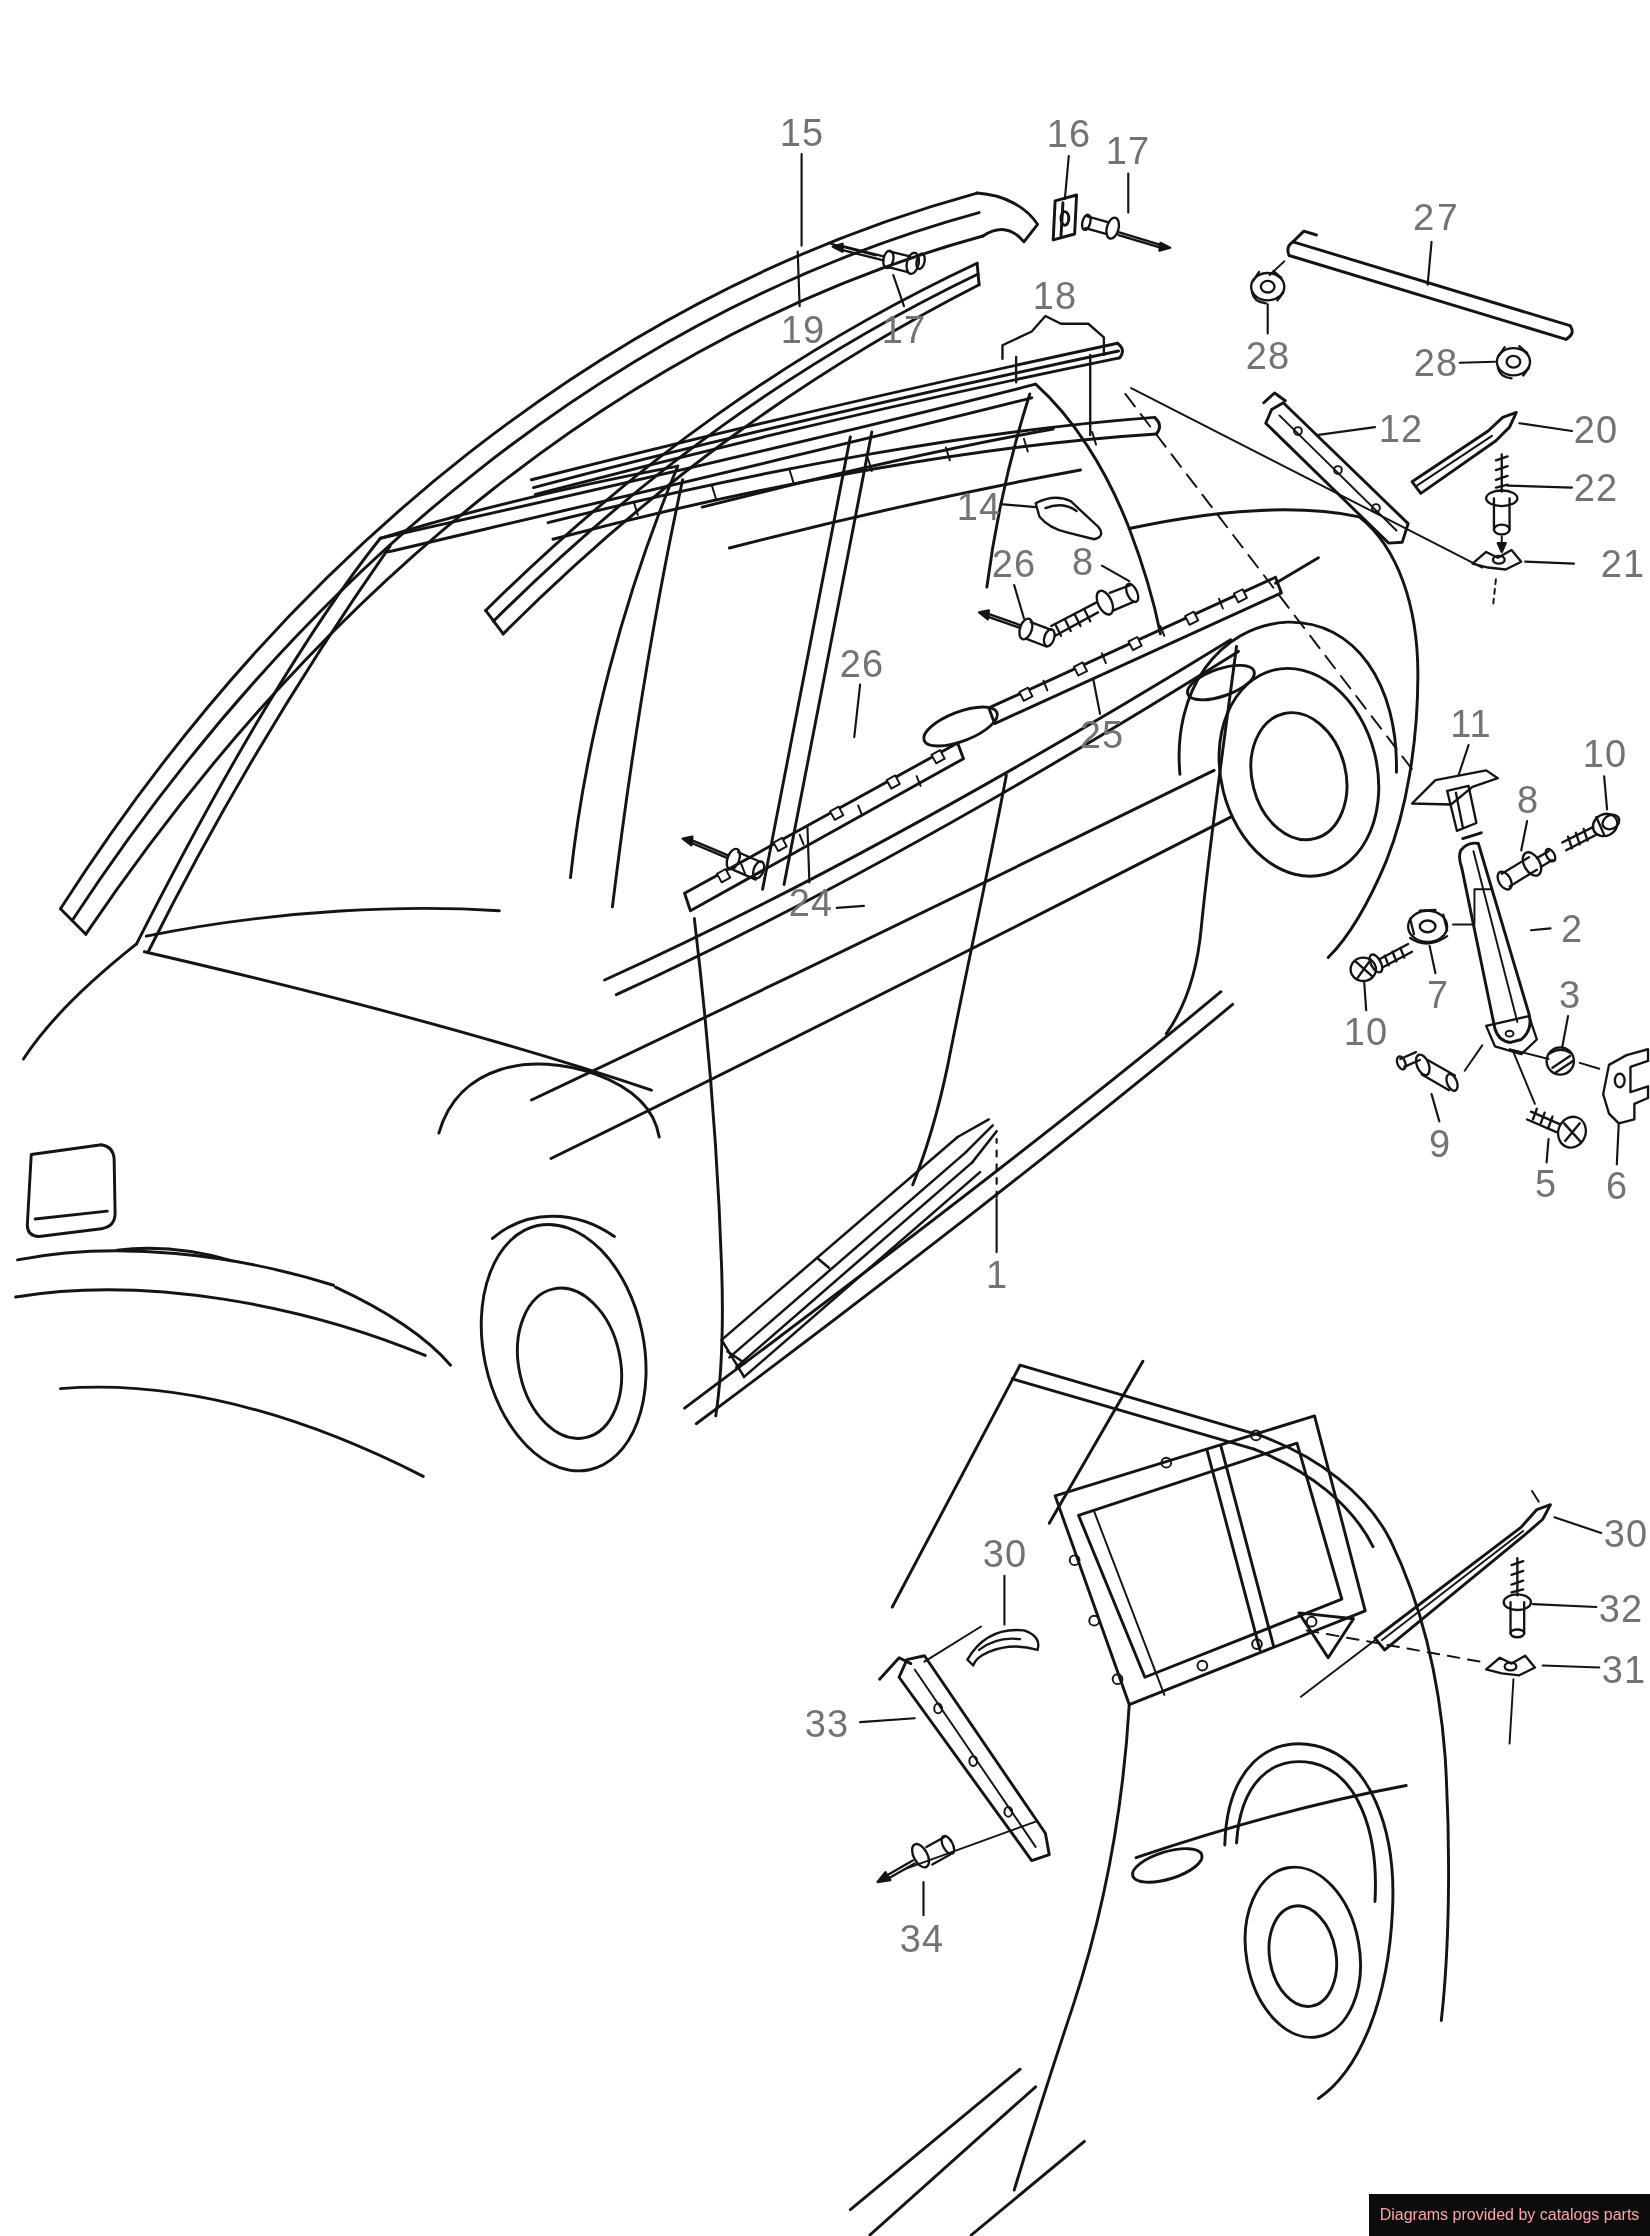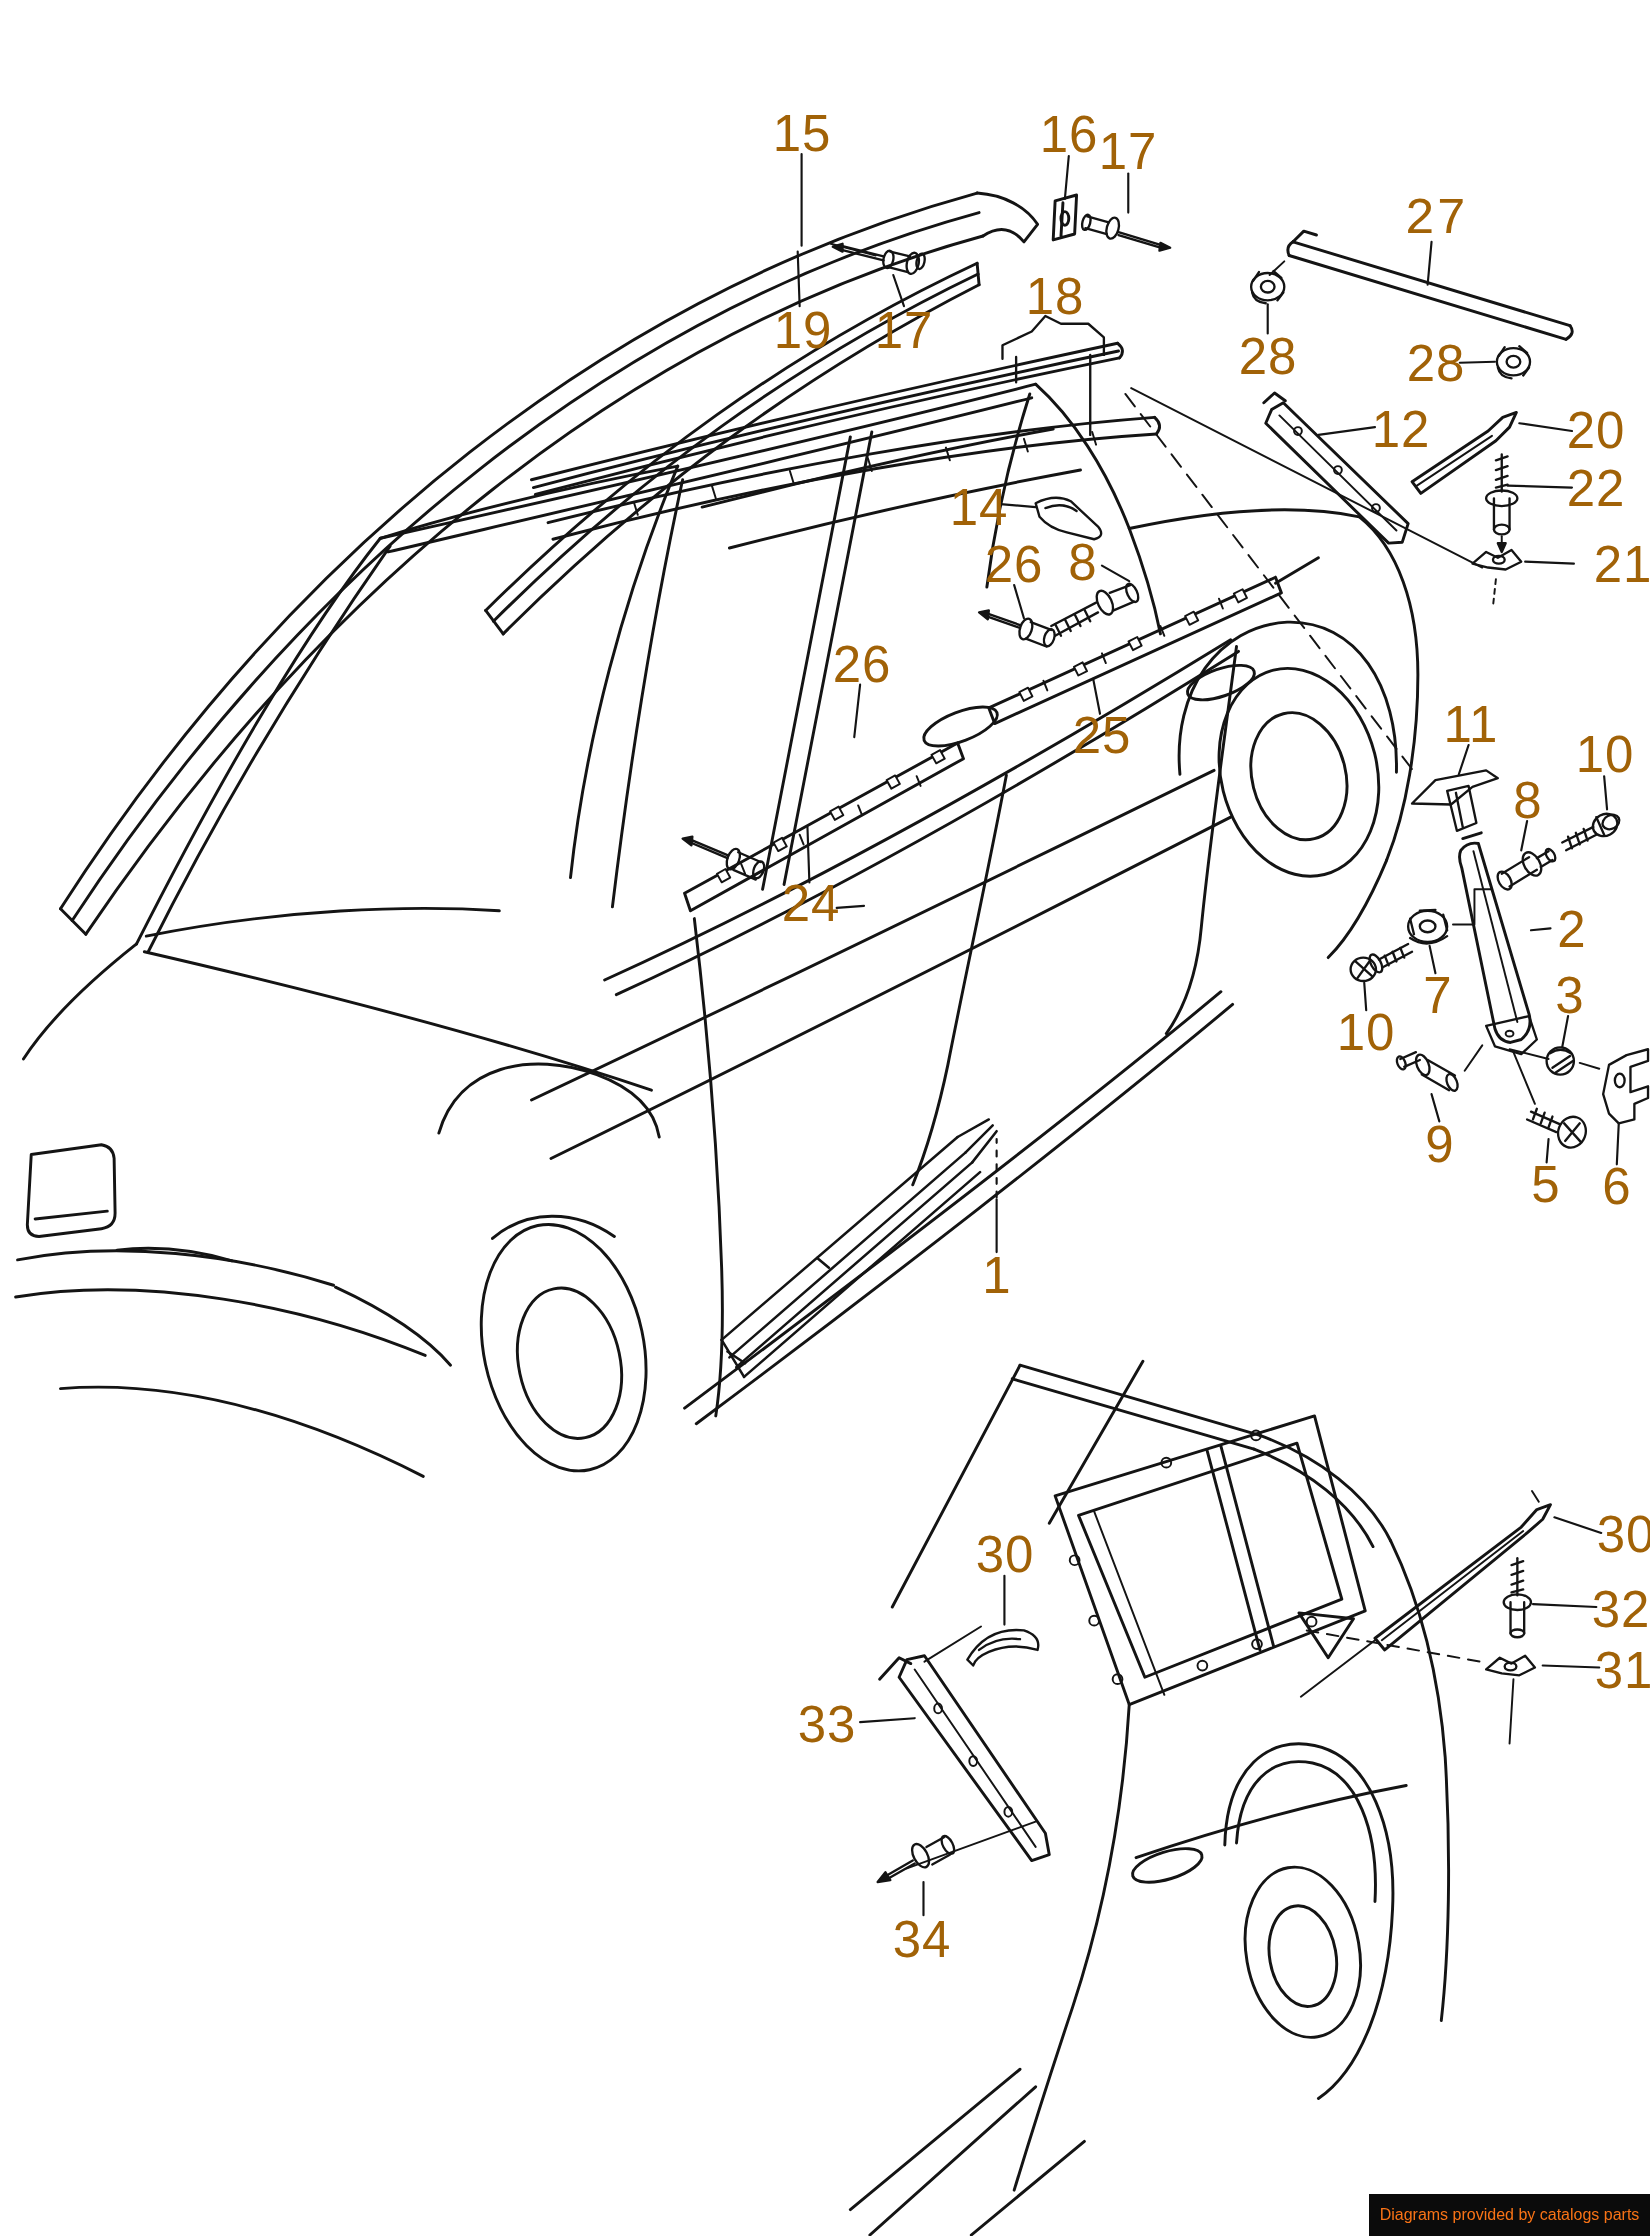--- a/index.html
+++ b/index.html
@@ -9,32 +9,32 @@
     background:#ffffff;
     overflow:hidden;
     font-family:"Liberation Sans",sans-serif;
   }
   #art{position:absolute;left:0;top:0;width:100%;height:100%;}
   #label-layer{position:absolute;left:0;top:0;width:100%;height:100%;pointer-events:none;}
   .part-label{
     position:absolute;
     transform:translate(-50%,-50%);
     font-family:"Liberation Sans",sans-serif;
-    font-size:51px;
+    font-size:38px;
     font-weight:400;
     letter-spacing:1px;
-    color:#a16207;
+    color:#737373;
     white-space:nowrap;
   }
   #footer-bar{
     position:absolute;
     right:0;bottom:0;
     width:281px;height:42px;
     background:#0b0b0b;
-    color:#f97316;
+    color:#fca5a5;
     display:flex;align-items:center;justify-content:center;
     font-size:16px;
     font-family:"Liberation Sans",sans-serif;
   }
   svg *{vector-effect:none;}
 </style>
 </head>
 <body>
 
 <div id="canvas">

